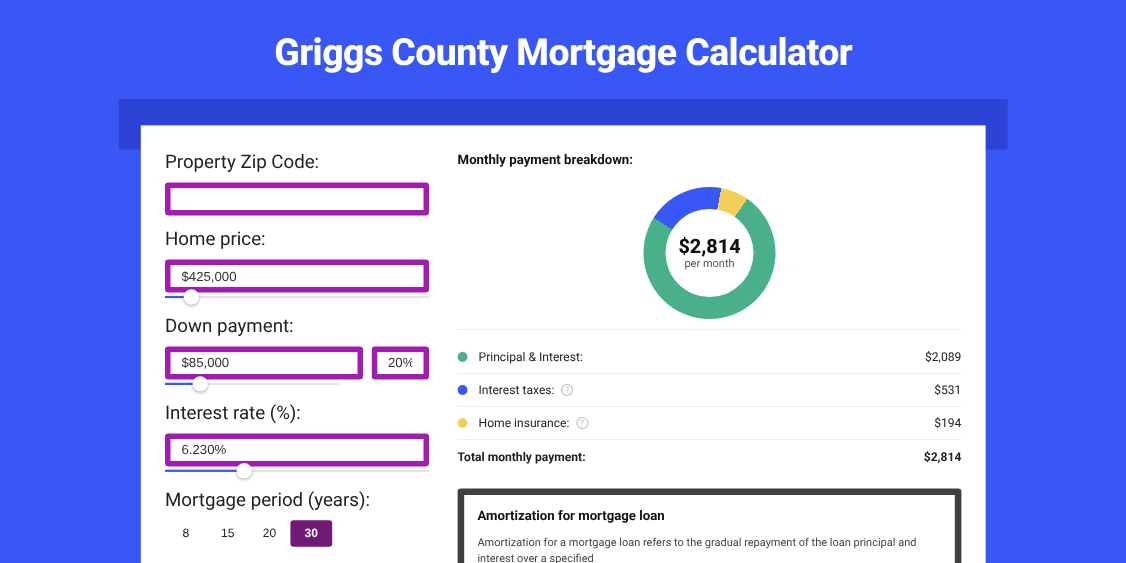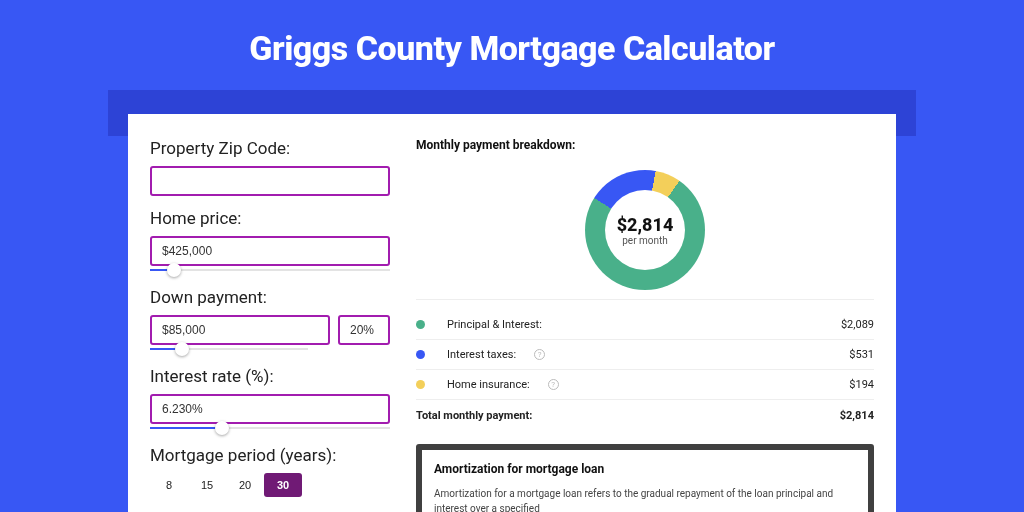--- a/index.html
+++ b/index.html
@@ -4,21 +4,21 @@
 <style>
   * { box-sizing: border-box; margin: 0; padding: 0; }
   html, body { width: 1024px; height: 512px; overflow: hidden; font-family: -apple-system, BlinkMacSystemFont, "Segoe UI", Roboto, Arial, sans-serif; }
   body { background: #3857f4; }
   .page-title { color: #fff; font-size: 34px; font-weight: 800; text-align: center; padding-top: 28px; padding-bottom: 22px; letter-spacing: -0.5px; }
   .banner { background: #2d43d6; height: 46px; margin: 0 108px; }
   .card { background: #fff; margin: 0 128px; height: 400px; padding: 24px 22px 0 22px; display: flex; gap: 26px; position: relative; top: -22px; }
   .left-col { width: 240px; flex-shrink: 0; }
   .right-col { flex: 1; min-width: 0; }
   .field-label { font-size: 17px; color: #222; margin-bottom: 8px; }
-  .text-input { width: 100%; height: 30px; border: 2px solid #a21caf; border-radius: 3px; font-size: 12px; padding: 0 10px; color: #333; background:#fff; }
+  .text-input { width: 100%; height: 30px; border: 5px solid #a21caf; border-radius: 3px; font-size: 12px; padding: 0 10px; color: #333; background:#fff; }
   .text-input.small { width: 52px; }
   .field-group { margin-bottom: 12px; }
   .slider { position: relative; height: 10px; margin-top: -1px; }
   .slider-track { position:absolute; left:0; right:0; top:4px; height:2px; background:#e3e3e3; }
   .slider-fill  { position:absolute; left:0; top:4px; height:2px; background:#3857f4; }
   .slider-thumb { position:absolute; top:-2px; width:14px; height:14px; border-radius:50%; background:#fff; box-shadow:0 1px 3px rgba(0,0,0,.35); margin-left:-7px; }
   .dp-row { display:flex; gap:8px; }
   .period-row { display:flex; gap:0; }
   .period-btn { width:38px; height:24px; border:none; background:transparent; font-size:11px; color:#222; border-radius:3px; cursor:pointer; }
   .period-btn.active { background:#701a75; color:#fff; font-weight:600; }
@@ -27,21 +27,21 @@
   .toggle-knob { position:absolute; left:1px; top:1px; width:14px; height:14px; border-radius:50%; background:#fff; box-shadow:0 1px 2px rgba(0,0,0,.3); }
   .toggle-label { font-size:11px; color:#222; }
 
   .section-title { font-size:12px; font-weight:700; color:#111; margin-bottom:8px; }
   .donut-wrap { height:140px; display:flex; align-items:center; justify-content:center; border-bottom:1px solid #eee; margin-bottom:10px; }
   .donut { position:relative; width:120px; height:120px; border-radius:50%; }
   .donut-hole { position:absolute; inset:20px; border-radius:50%; background:#fff; display:flex; flex-direction:column; align-items:center; justify-content:center; }
   .donut-amount { font-size:18px; font-weight:800; color:#111; }
   .donut-sub { font-size:10px; color:#555; }
 
-  .line { display:flex; align-items:center; font-size:11px; color:#222; height:30px; border-bottom:1px solid #eee;gap:12px; }
+  .line { display:flex; align-items:center; font-size:11px; color:#222; height:30px; border-bottom:1px solid #eee; }
   .line.total { font-weight:700; border-bottom:none; }
   .dot { width:9px; height:9px; border-radius:50%; margin-right:10px; flex-shrink:0; }
   .line .spacer { flex:1; }
   .line .val { font-size:11px; }
   .info-icon { display:inline-flex; width:11px; height:11px; border:1px solid #bbb; border-radius:50%; color:#bbb; font-size:8px; align-items:center; justify-content:center; margin-left:6px; }
 
   .amort-box { margin-top:14px; border:6px solid #404040; border-radius:3px; padding:12px 12px 0 12px; }
   .amort-title { font-size:12px; font-weight:700; color:#111; margin-bottom:10px; }
   .amort-text { font-size:10px; color:#444; line-height:1.5; }
 </style>

